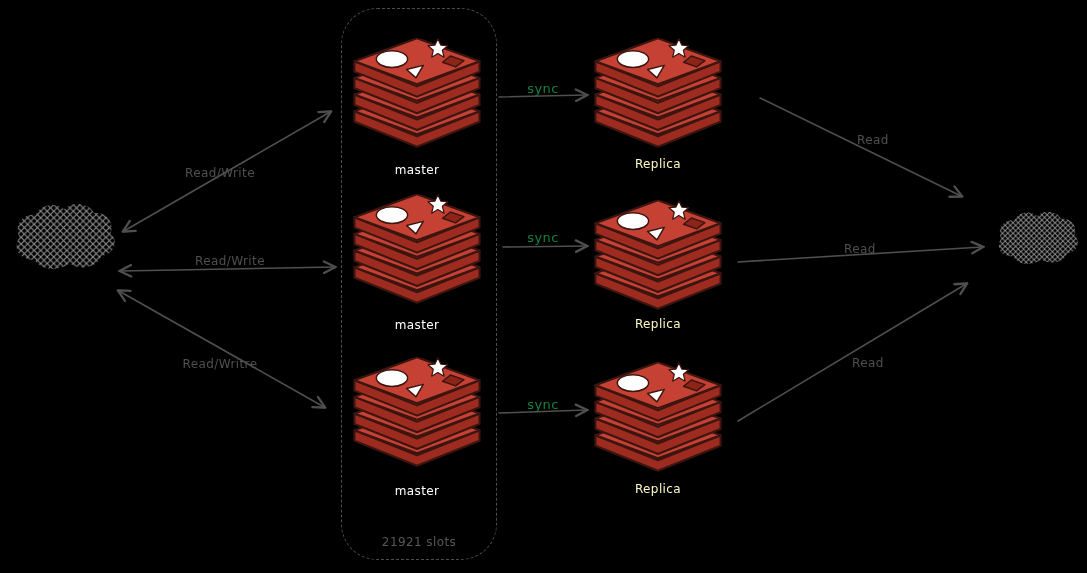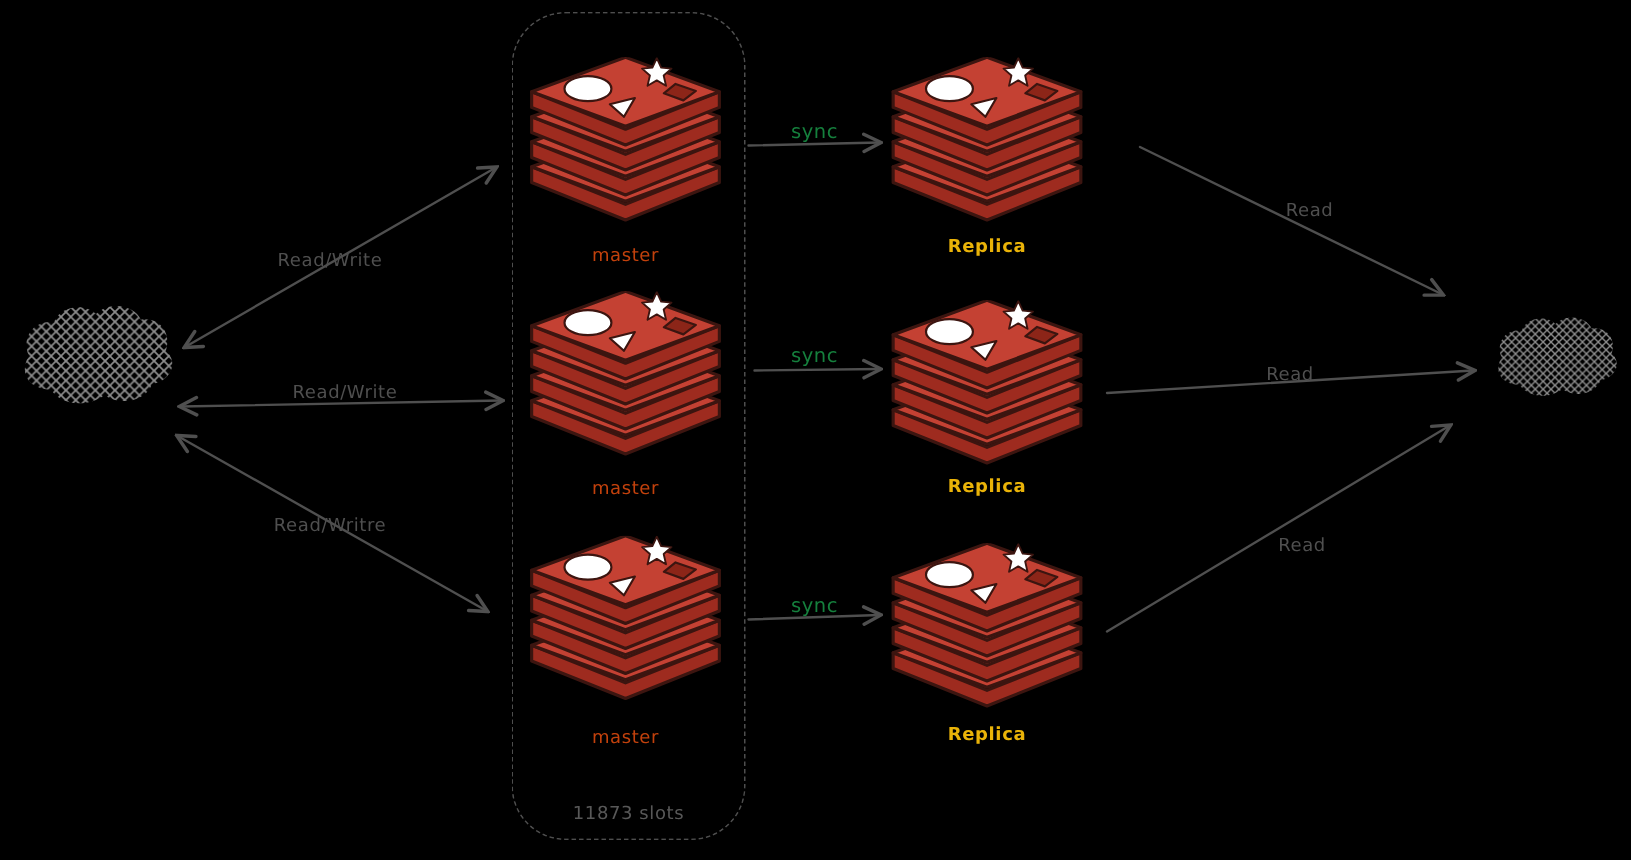--- a/index.html
+++ b/index.html
@@ -7,22 +7,22 @@
     width:1087px;height:573px;position:relative;overflow:hidden;
     background:#000;
     font-family:"DejaVu Sans", sans-serif;
   }
   .lbl{
     position:absolute;text-align:center;
     color:#545454;font-size:12px;letter-spacing:.4px;white-space:nowrap;
   }
   .edge-lbl{color:#4f4f4f;}
   .sync-lbl{color:#15803d;font-size:13px;}
-  .master-lbl{color:#c2410c;}
-  .replica-lbl{color:#eab308;font-weight:bold;}
+  .master-lbl{color:#ffffff;}
+  .replica-lbl{color:#fef9c3;}
   .slots-lbl{color:#585858;}
   .cluster-box{
     position:absolute;left:341px;top:8px;width:156px;height:552px;
     border:1.6px dashed #4e4e4e;border-radius:36px;box-sizing:border-box;
   }
   .node{position:absolute;line-height:0;}
   svg.overlay{position:absolute;left:0;top:0;}
   .defs-holder{position:absolute;width:0;height:0;overflow:hidden;}
 </style>
 </head>
@@ -138,23 +138,23 @@
 
 <div class="node" style="left:585px;top:362px;">
   <svg width="146" height="111" viewBox="0 0 140 106">
       <use href="#redis-stack"></use>
     </svg>
 </div>
 <div class="lbl replica-lbl" style="left:585px;top:482px;width:146px;">Replica</div>
 
 <div class="lbl edge-lbl" style="left:160px;top:166px;width:120px;">Read/Write</div>
 <div class="lbl edge-lbl" style="left:170px;top:254px;width:120px;">Read/Write</div>
-<div class="lbl edge-lbl" style="left:155px;top:343px;width:130px;">Read/Writre</div>
+<div class="lbl edge-lbl" style="left:155px;top:357px;width:130px;">Read/Writre</div>
 
 <div class="lbl sync-lbl" style="left:515px;top:81px;width:56px;">sync</div>
 <div class="lbl sync-lbl" style="left:515px;top:230px;width:56px;">sync</div>
 <div class="lbl sync-lbl" style="left:515px;top:397px;width:56px;">sync</div>
 
 <div class="lbl edge-lbl" style="left:843px;top:133px;width:60px;">Read</div>
 <div class="lbl edge-lbl" style="left:830px;top:242px;width:60px;">Read</div>
 <div class="lbl edge-lbl" style="left:838px;top:356px;width:60px;">Read</div>
 
-<div class="lbl slots-lbl" style="left:342px;top:535px;width:154px;">11873 slots</div>
+<div class="lbl slots-lbl" style="left:342px;top:535px;width:154px;">21921 slots</div>
 
 </body></html>

